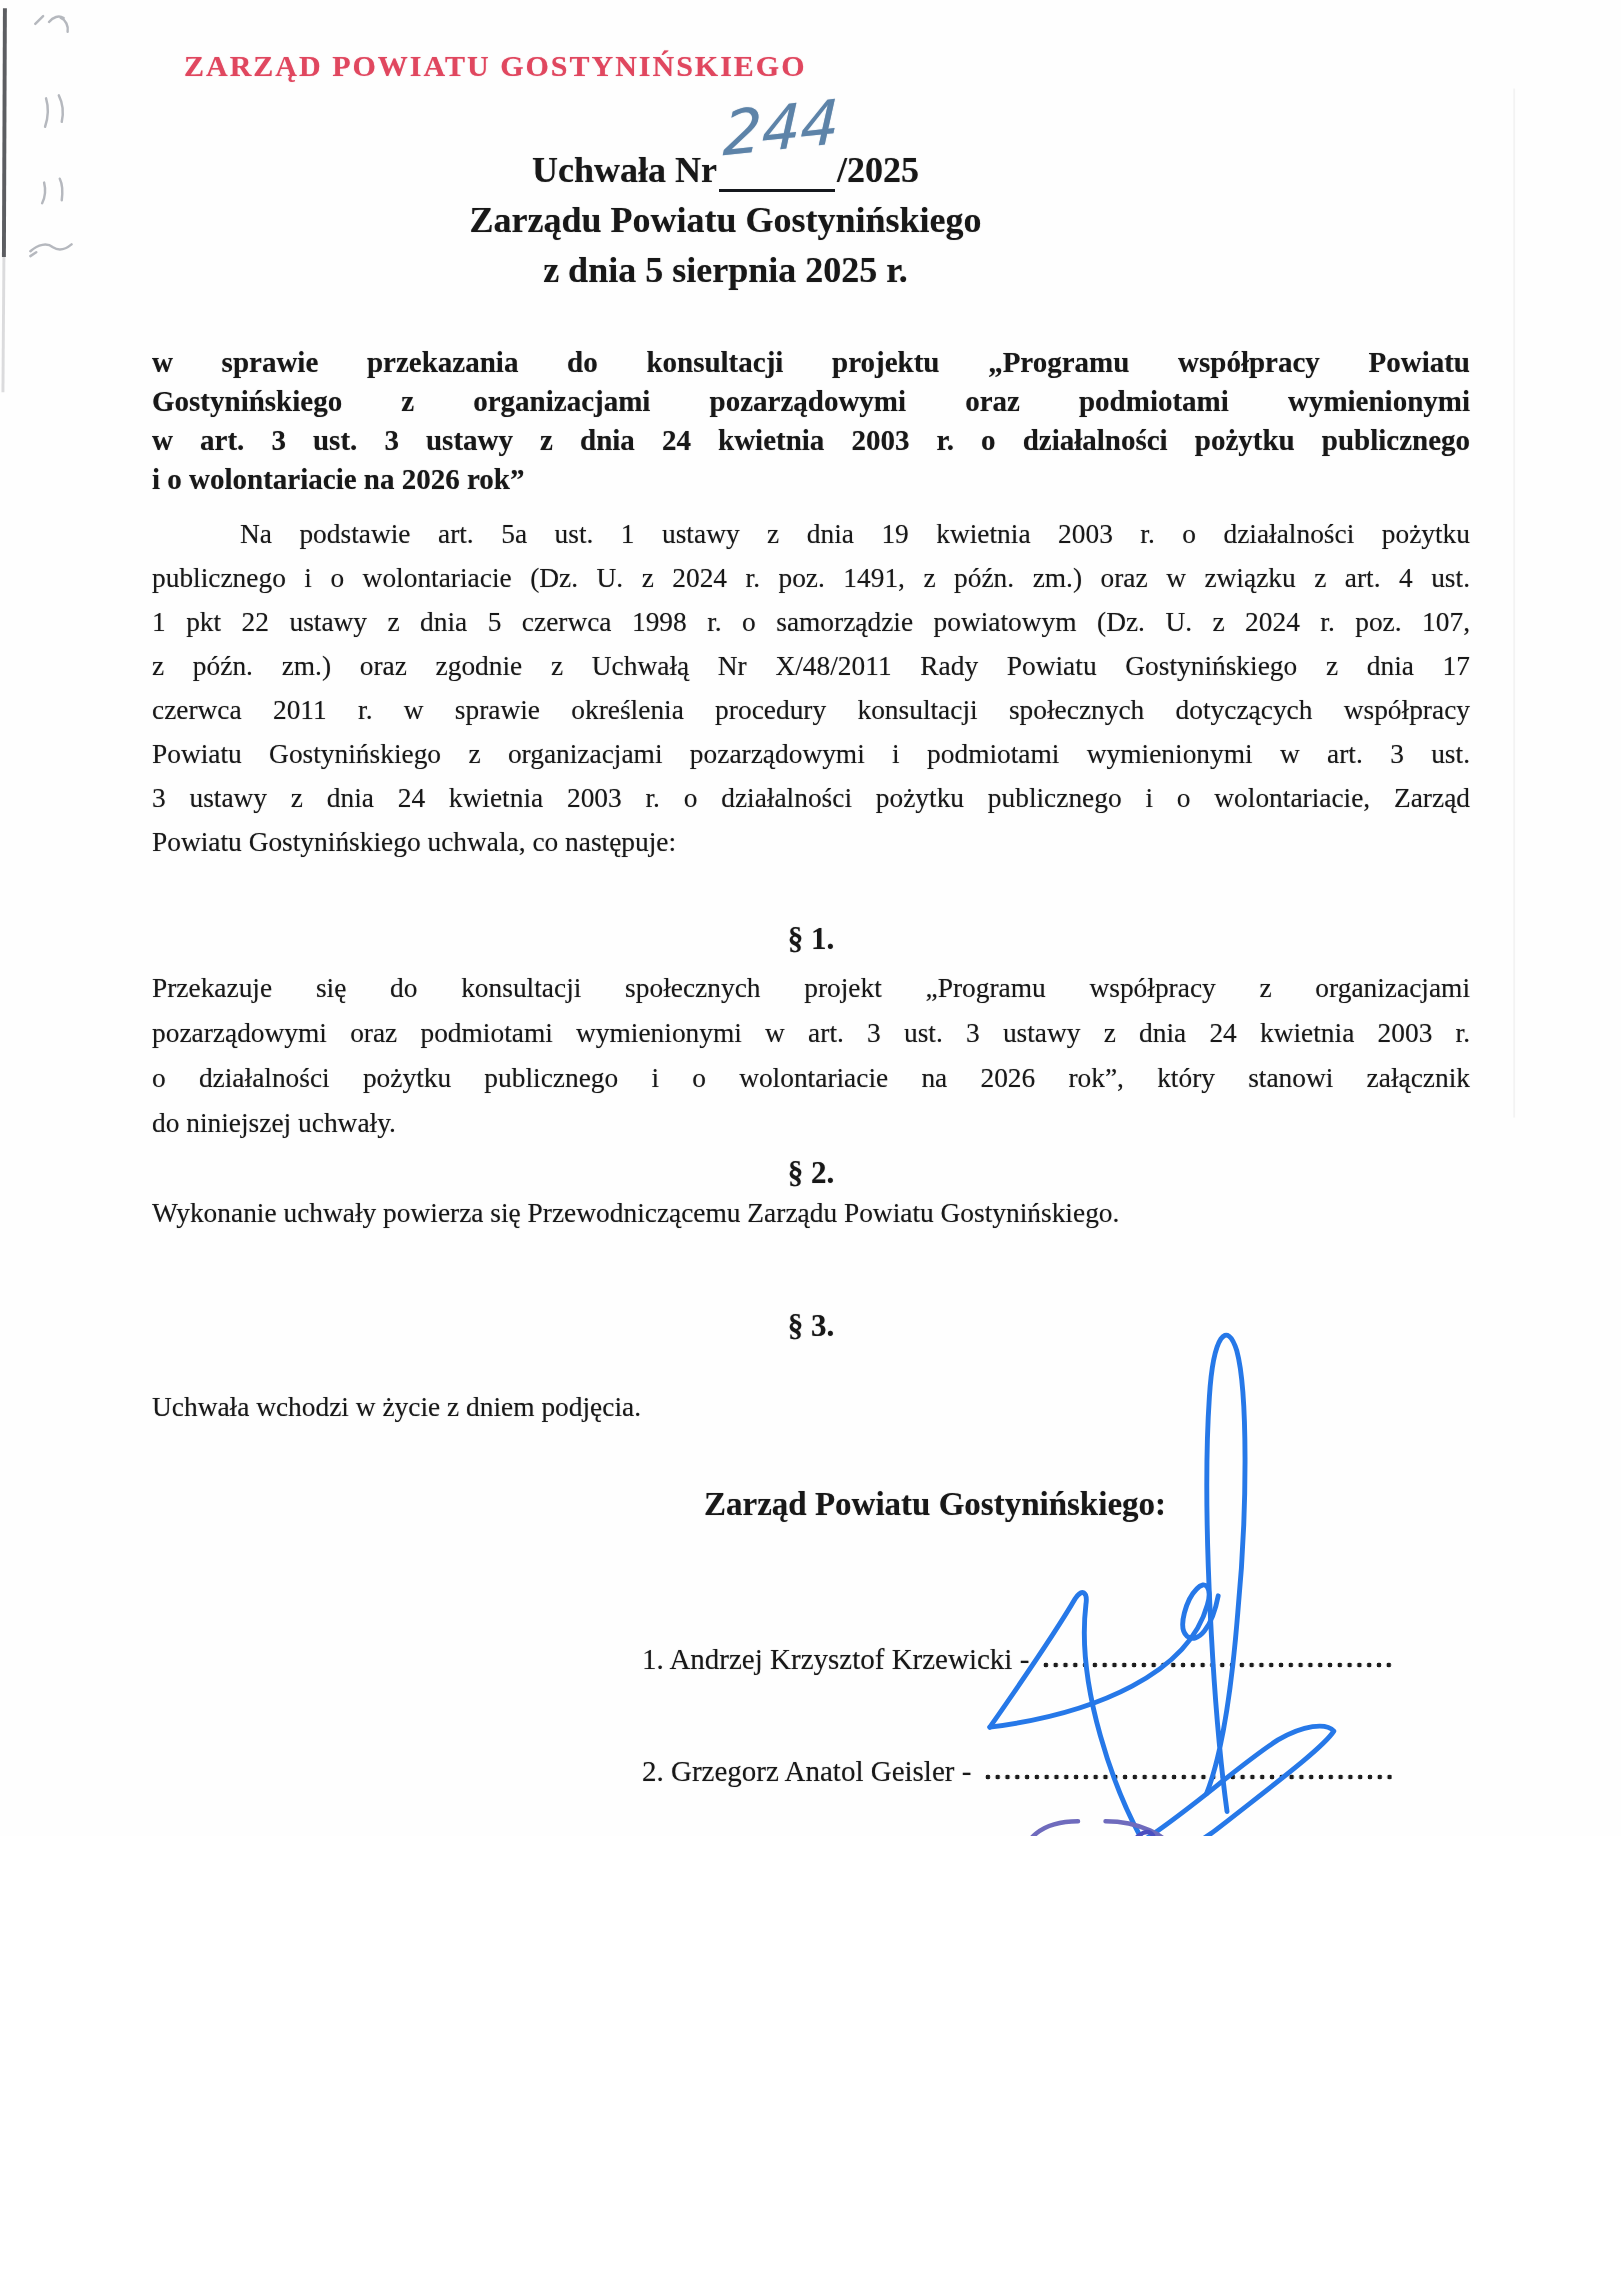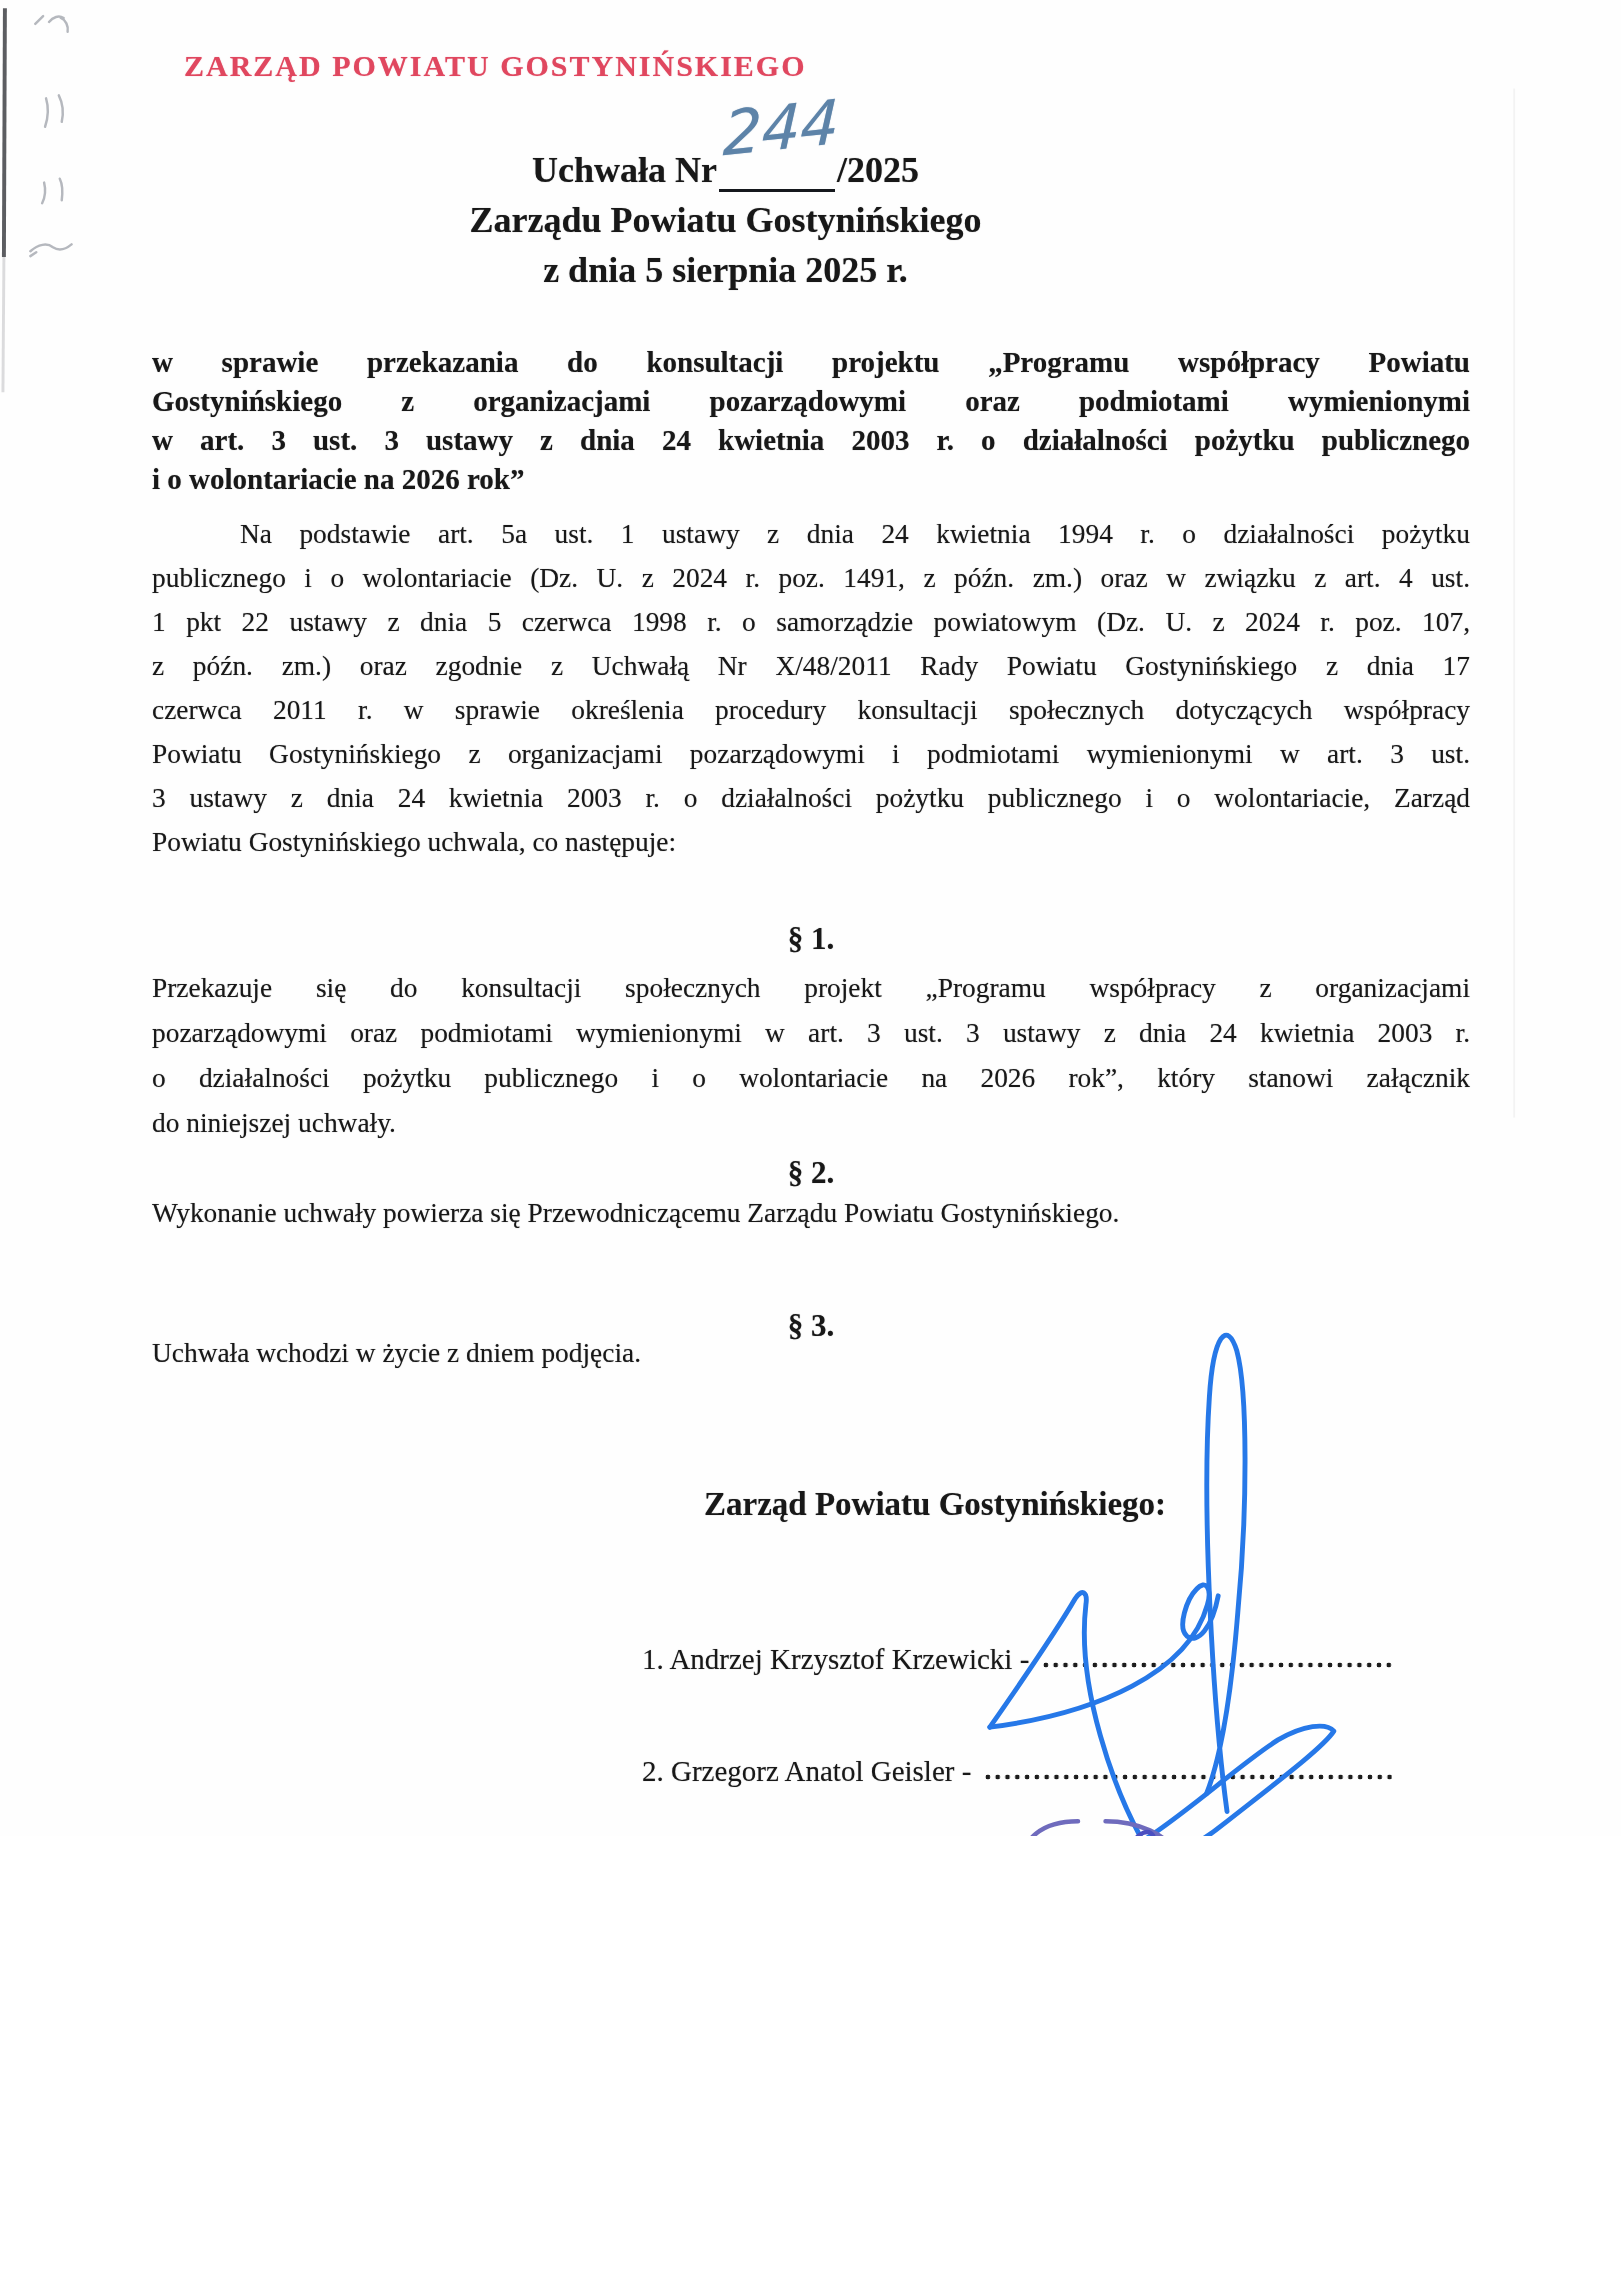--- a/index.html
+++ b/index.html
@@ -82,21 +82,21 @@
   </div>
 
   <div class="block subject doc-text">
     <span class="line j">w sprawie przekazania do konsultacji projektu „Programu współpracy Powiatu</span>
     <span class="line j">Gostynińskiego z organizacjami pozarządowymi oraz podmiotami wymienionymi</span>
     <span class="line j">w art. 3 ust. 3 ustawy z dnia 24 kwietnia 2003 r. o działalności pożytku publicznego</span>
     <span class="line">i o wolontariacie na 2026 rok”</span>
   </div>
 
   <div class="block preamble doc-text">
-    <span class="line j indent">Na podstawie art. 5a ust. 1 ustawy z dnia 24 kwietnia 1994 r. o działalności pożytku</span>
+    <span class="line j indent">Na podstawie art. 5a ust. 1 ustawy z dnia 19 kwietnia 2003 r. o działalności pożytku</span>
     <span class="line j">publicznego i o wolontariacie (Dz. U. z 2024 r. poz. 1491, z późn. zm.) oraz w związku z art. 4 ust.</span>
     <span class="line j">1 pkt 22  ustawy z dnia 5 czerwca 1998 r. o samorządzie powiatowym (Dz. U. z 2024 r. poz. 107,</span>
     <span class="line j">z późn. zm.) oraz zgodnie z Uchwałą Nr X/48/2011 Rady Powiatu Gostynińskiego z dnia 17</span>
     <span class="line j">czerwca 2011 r. w sprawie określenia procedury konsultacji społecznych dotyczących współpracy</span>
     <span class="line j">Powiatu Gostynińskiego z organizacjami pozarządowymi i podmiotami wymienionymi w art. 3 ust.</span>
     <span class="line j">3 ustawy z dnia 24 kwietnia 2003 r. o działalności pożytku publicznego i o wolontariacie, Zarząd</span>
     <span class="line">Powiatu Gostynińskiego uchwala, co następuje:</span>
   </div>
 
   <div class="sec-h doc-text" style="top:921px;">§ 1.</div>
@@ -104,21 +104,21 @@
     <span class="line j">Przekazuje się do konsultacji społecznych projekt „Programu współpracy z organizacjami</span>
     <span class="line j">pozarządowymi oraz podmiotami wymienionymi w art. 3 ust. 3 ustawy z dnia 24 kwietnia 2003 r.</span>
     <span class="line j">o działalności pożytku publicznego i o wolontariacie na 2026 rok”, który stanowi załącznik</span>
     <span class="line">do niniejszej uchwały.</span>
   </div>
 
   <div class="sec-h doc-text" style="top:1155px;">§ 2.</div>
   <div class="sec-line doc-text" style="top:1198px;">Wykonanie uchwały powierza się Przewodniczącemu Zarządu Powiatu Gostynińskiego.</div>
 
   <div class="sec-h doc-text" style="top:1308px;">§ 3.</div>
-  <div class="sec-line doc-text" style="top:1338px;">Uchwała wchodzi w życie z dniem podjęcia.</div>
+  <div class="sec-line doc-text" style="top:1392px;">Uchwała wchodzi w życie z dniem podjęcia.</div>
 
   <div class="sig-heading doc-text">Zarząd Powiatu Gostynińskiego:</div>
 
   <div class="sig-row doc-text" style="top:1643px;">
     <span>1. Andrzej Krzysztof Krzewicki -</span>
       <span class="dots"></span>
   </div>
   <div class="sig-row doc-text" style="top:1755px;">
     <span>2. Grzegorz Anatol Geisler -</span>
       <span class="dots"></span>

